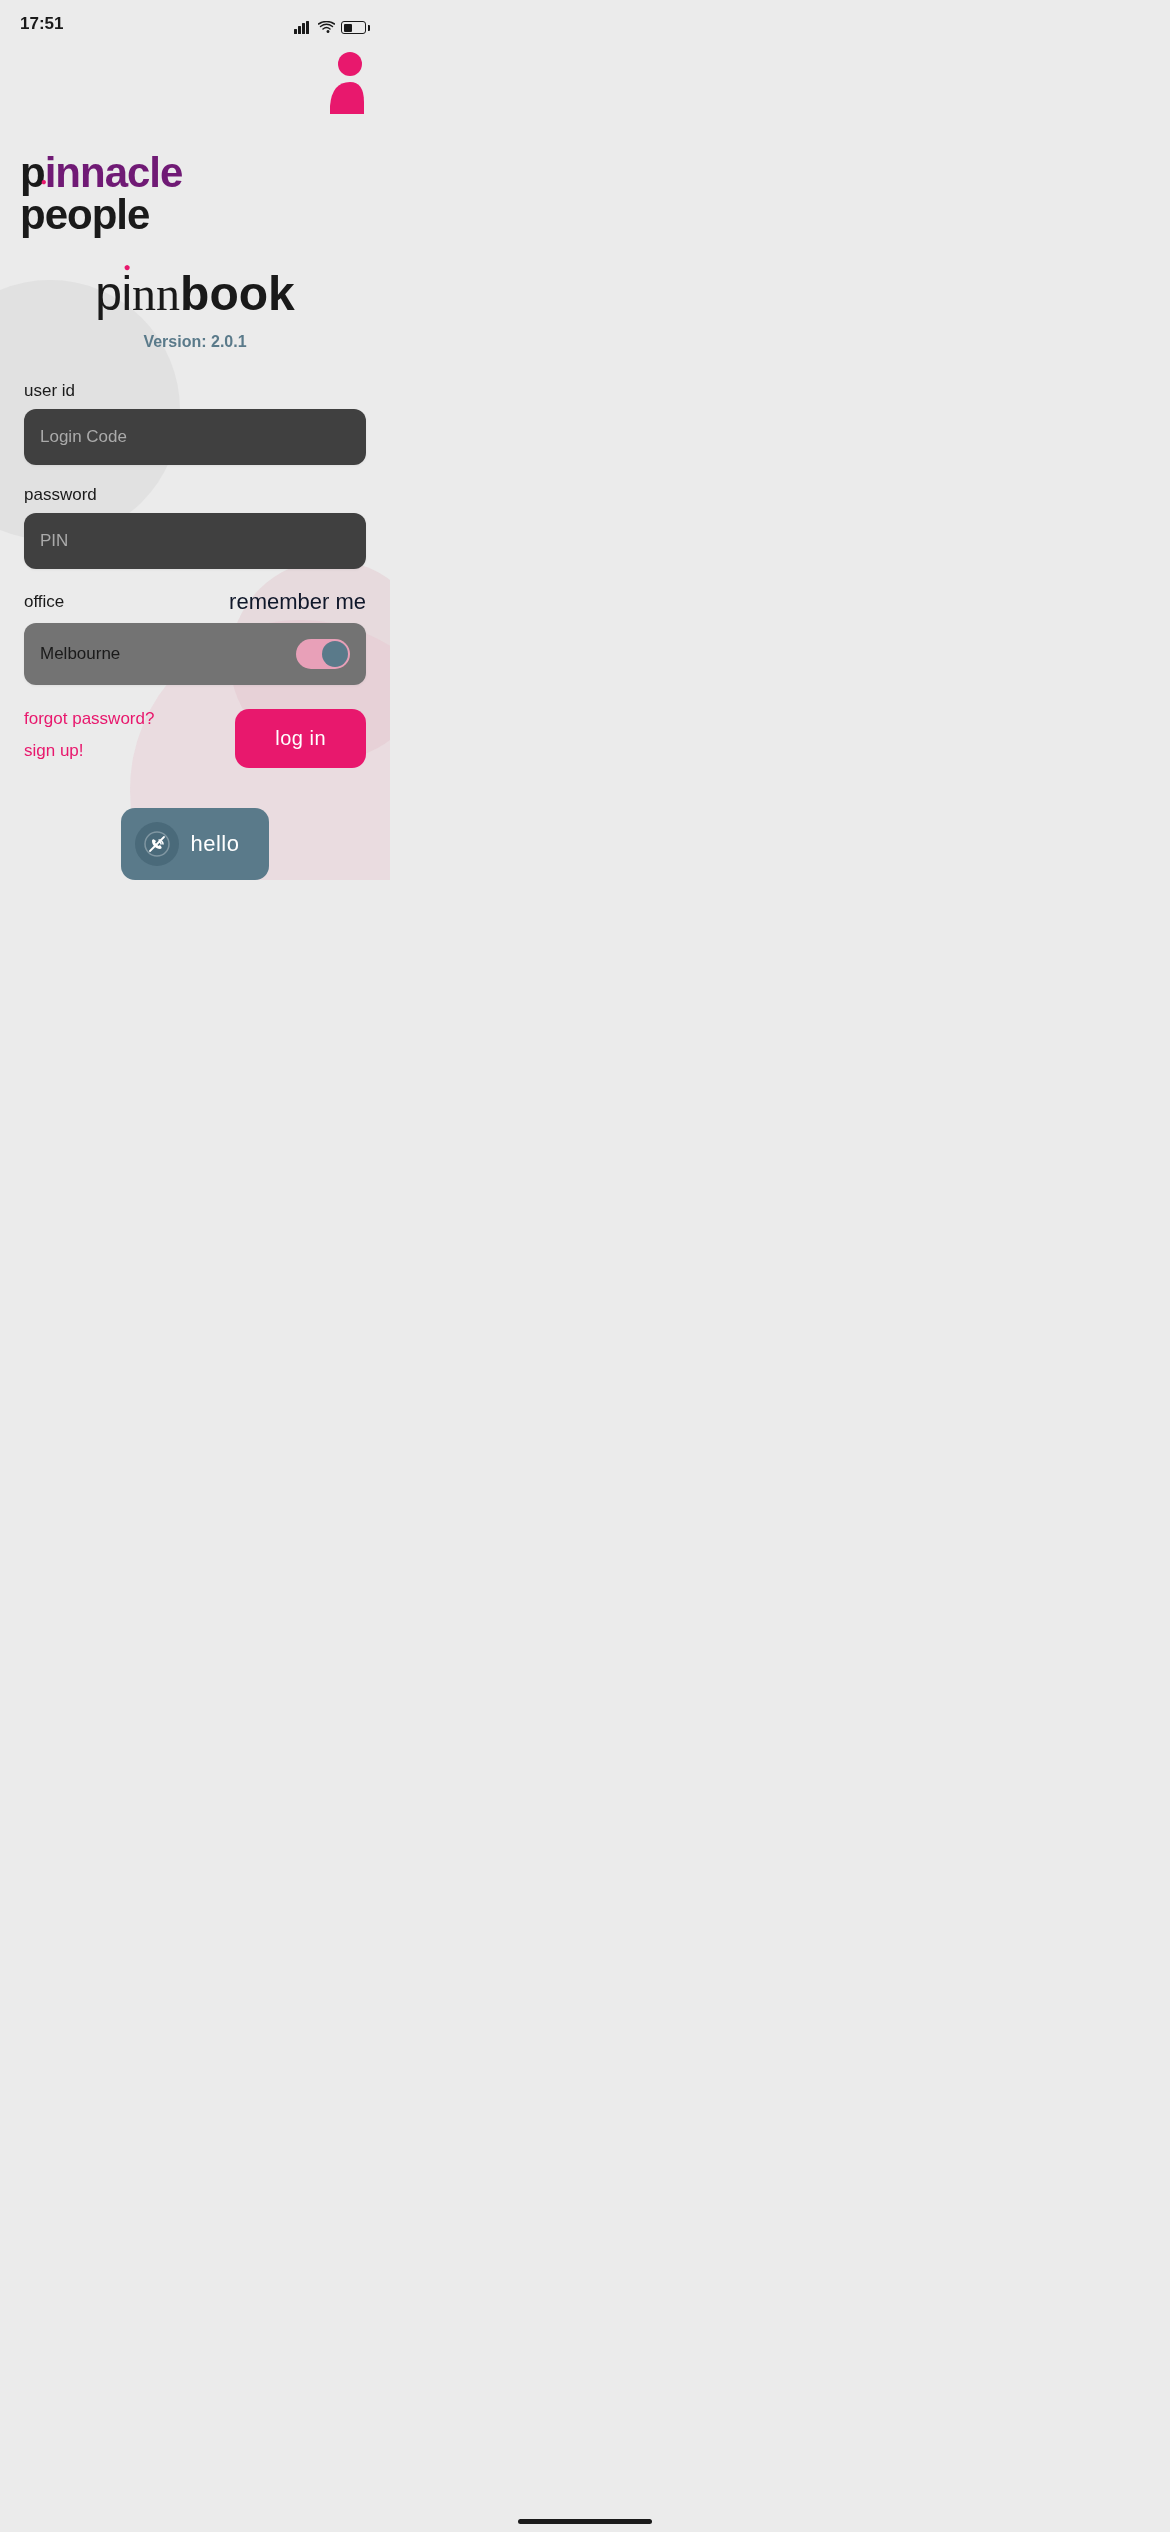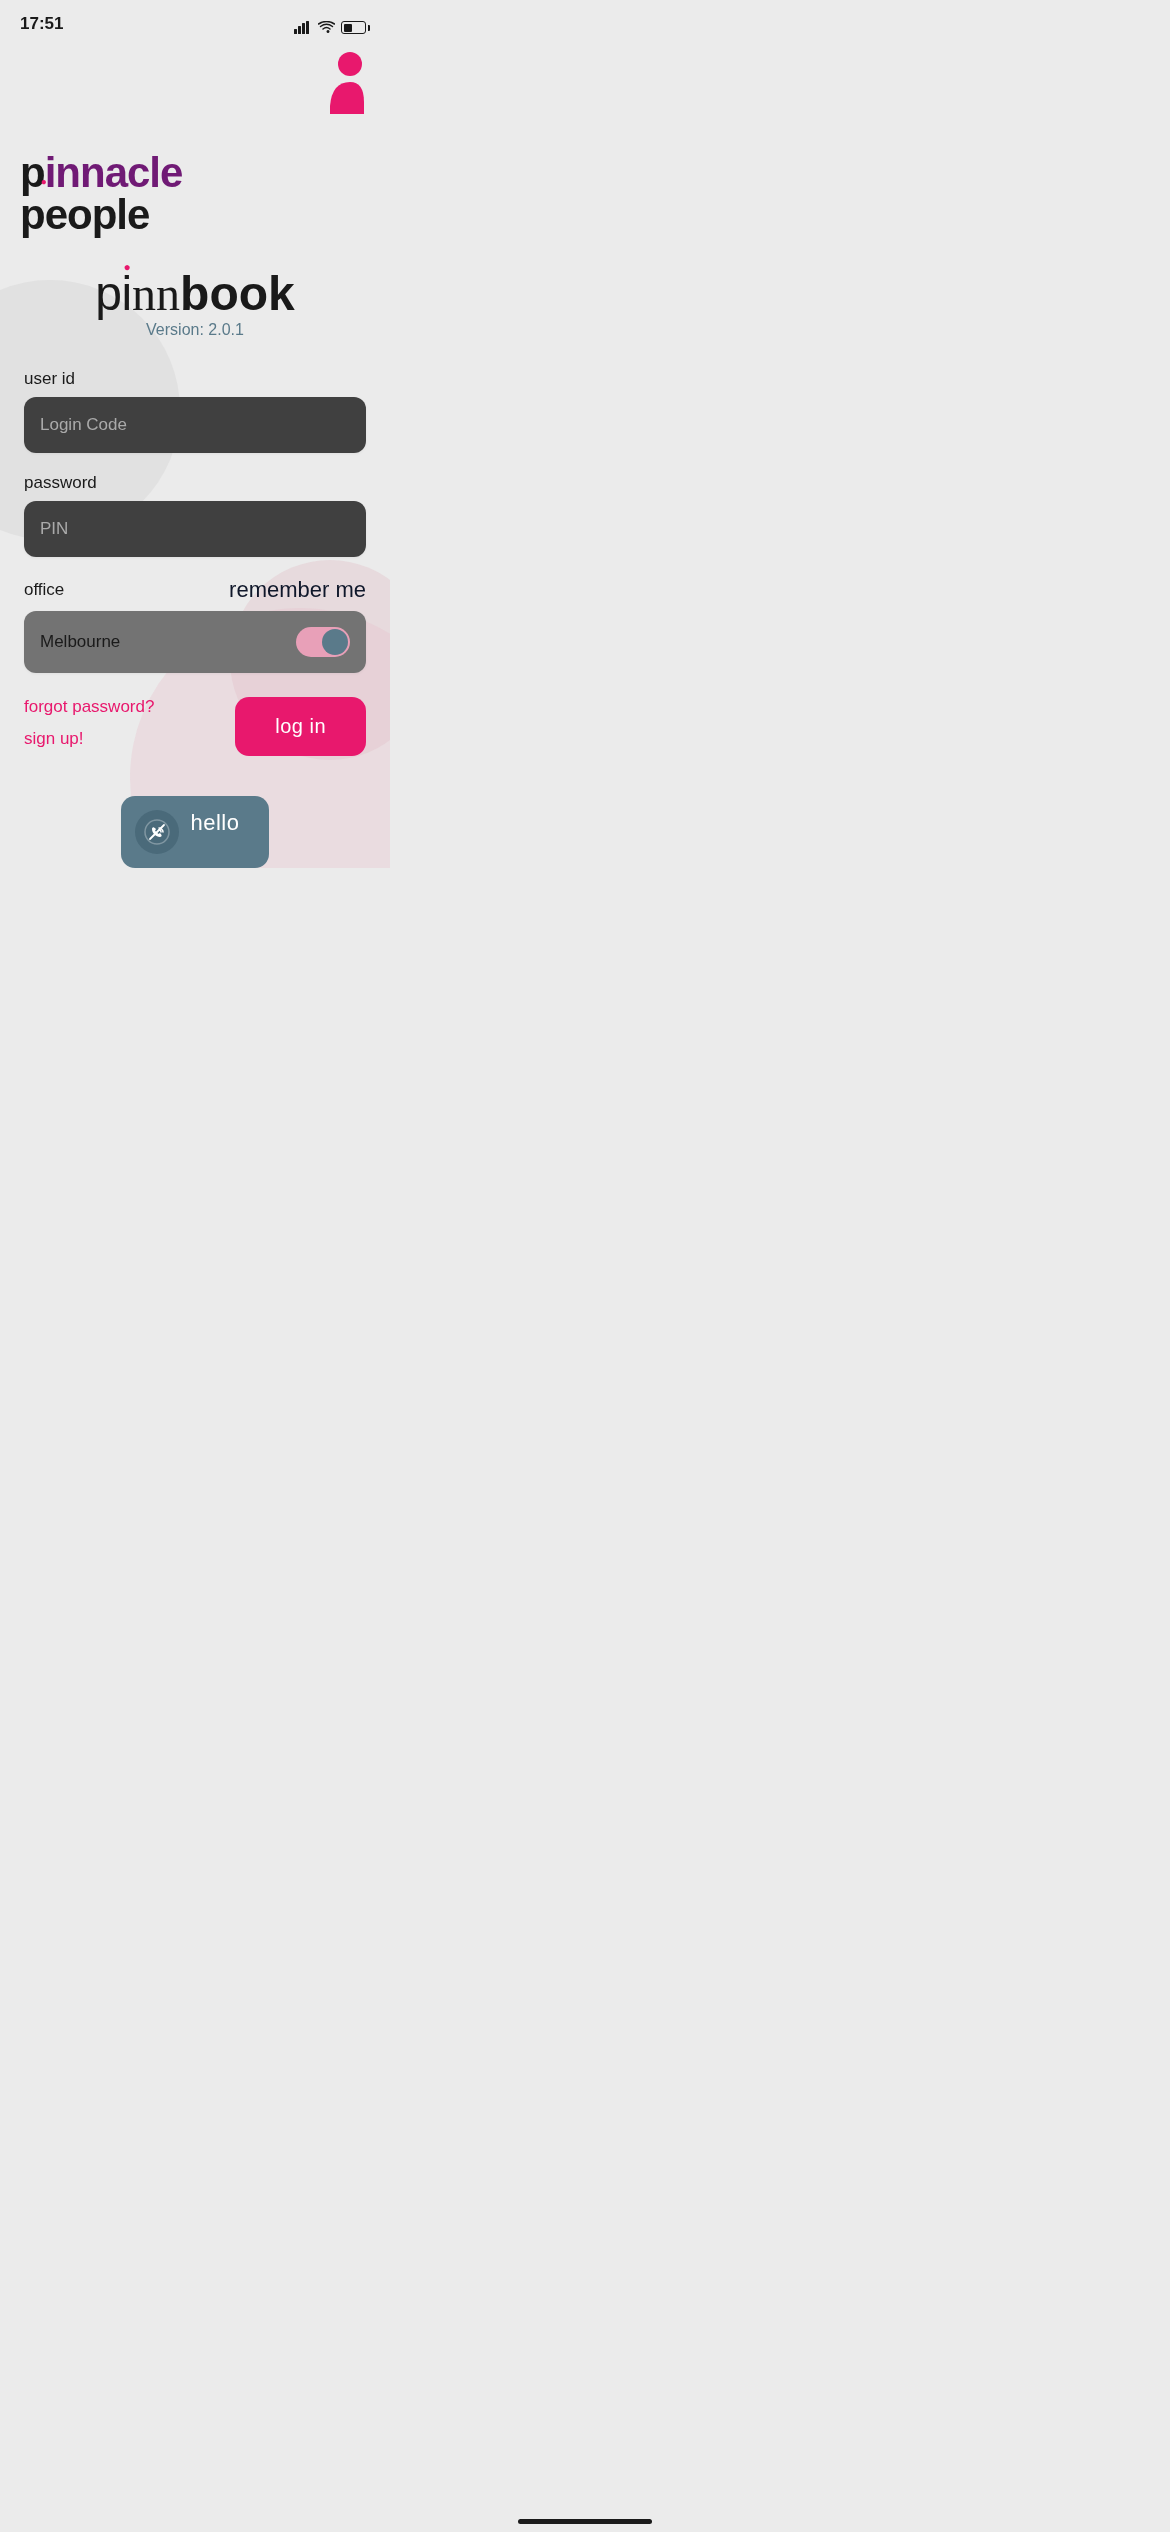--- a/index.html
+++ b/index.html
@@ -96,22 +96,22 @@
     .pinnbook-area {
       text-align: center;
       margin-top: 30px;
       position: relative;
       z-index: 1;
     }
 
     .version-text {
       color: #5a7a8a;
       font-size: 16px;
-      font-weight: 400;
-      margin-top: 0;
+      font-weight: 700;
+      margin-top: 12px;
     }
 
     
     .form-area {
       padding: 30px 24px 0 24px;
       position: relative;
       z-index: 1;
     }
 
     .field-label {
@@ -232,21 +232,21 @@
     .hello-area {
       display: flex;
       justify-content: center;
       margin-top: 20px;
       position: relative;
       z-index: 1;
     }
 
     .hello-button {
       display: flex;
-      align-items: flex-start;
+      align-items: center;
       background: #5a7a8a;
       border-radius: 14px;
       padding: 14px 30px 14px 14px;
       gap: 12px;
       cursor: pointer;
       border: none;
     }
 
     .hello-icon-circle {
       width: 44px;

